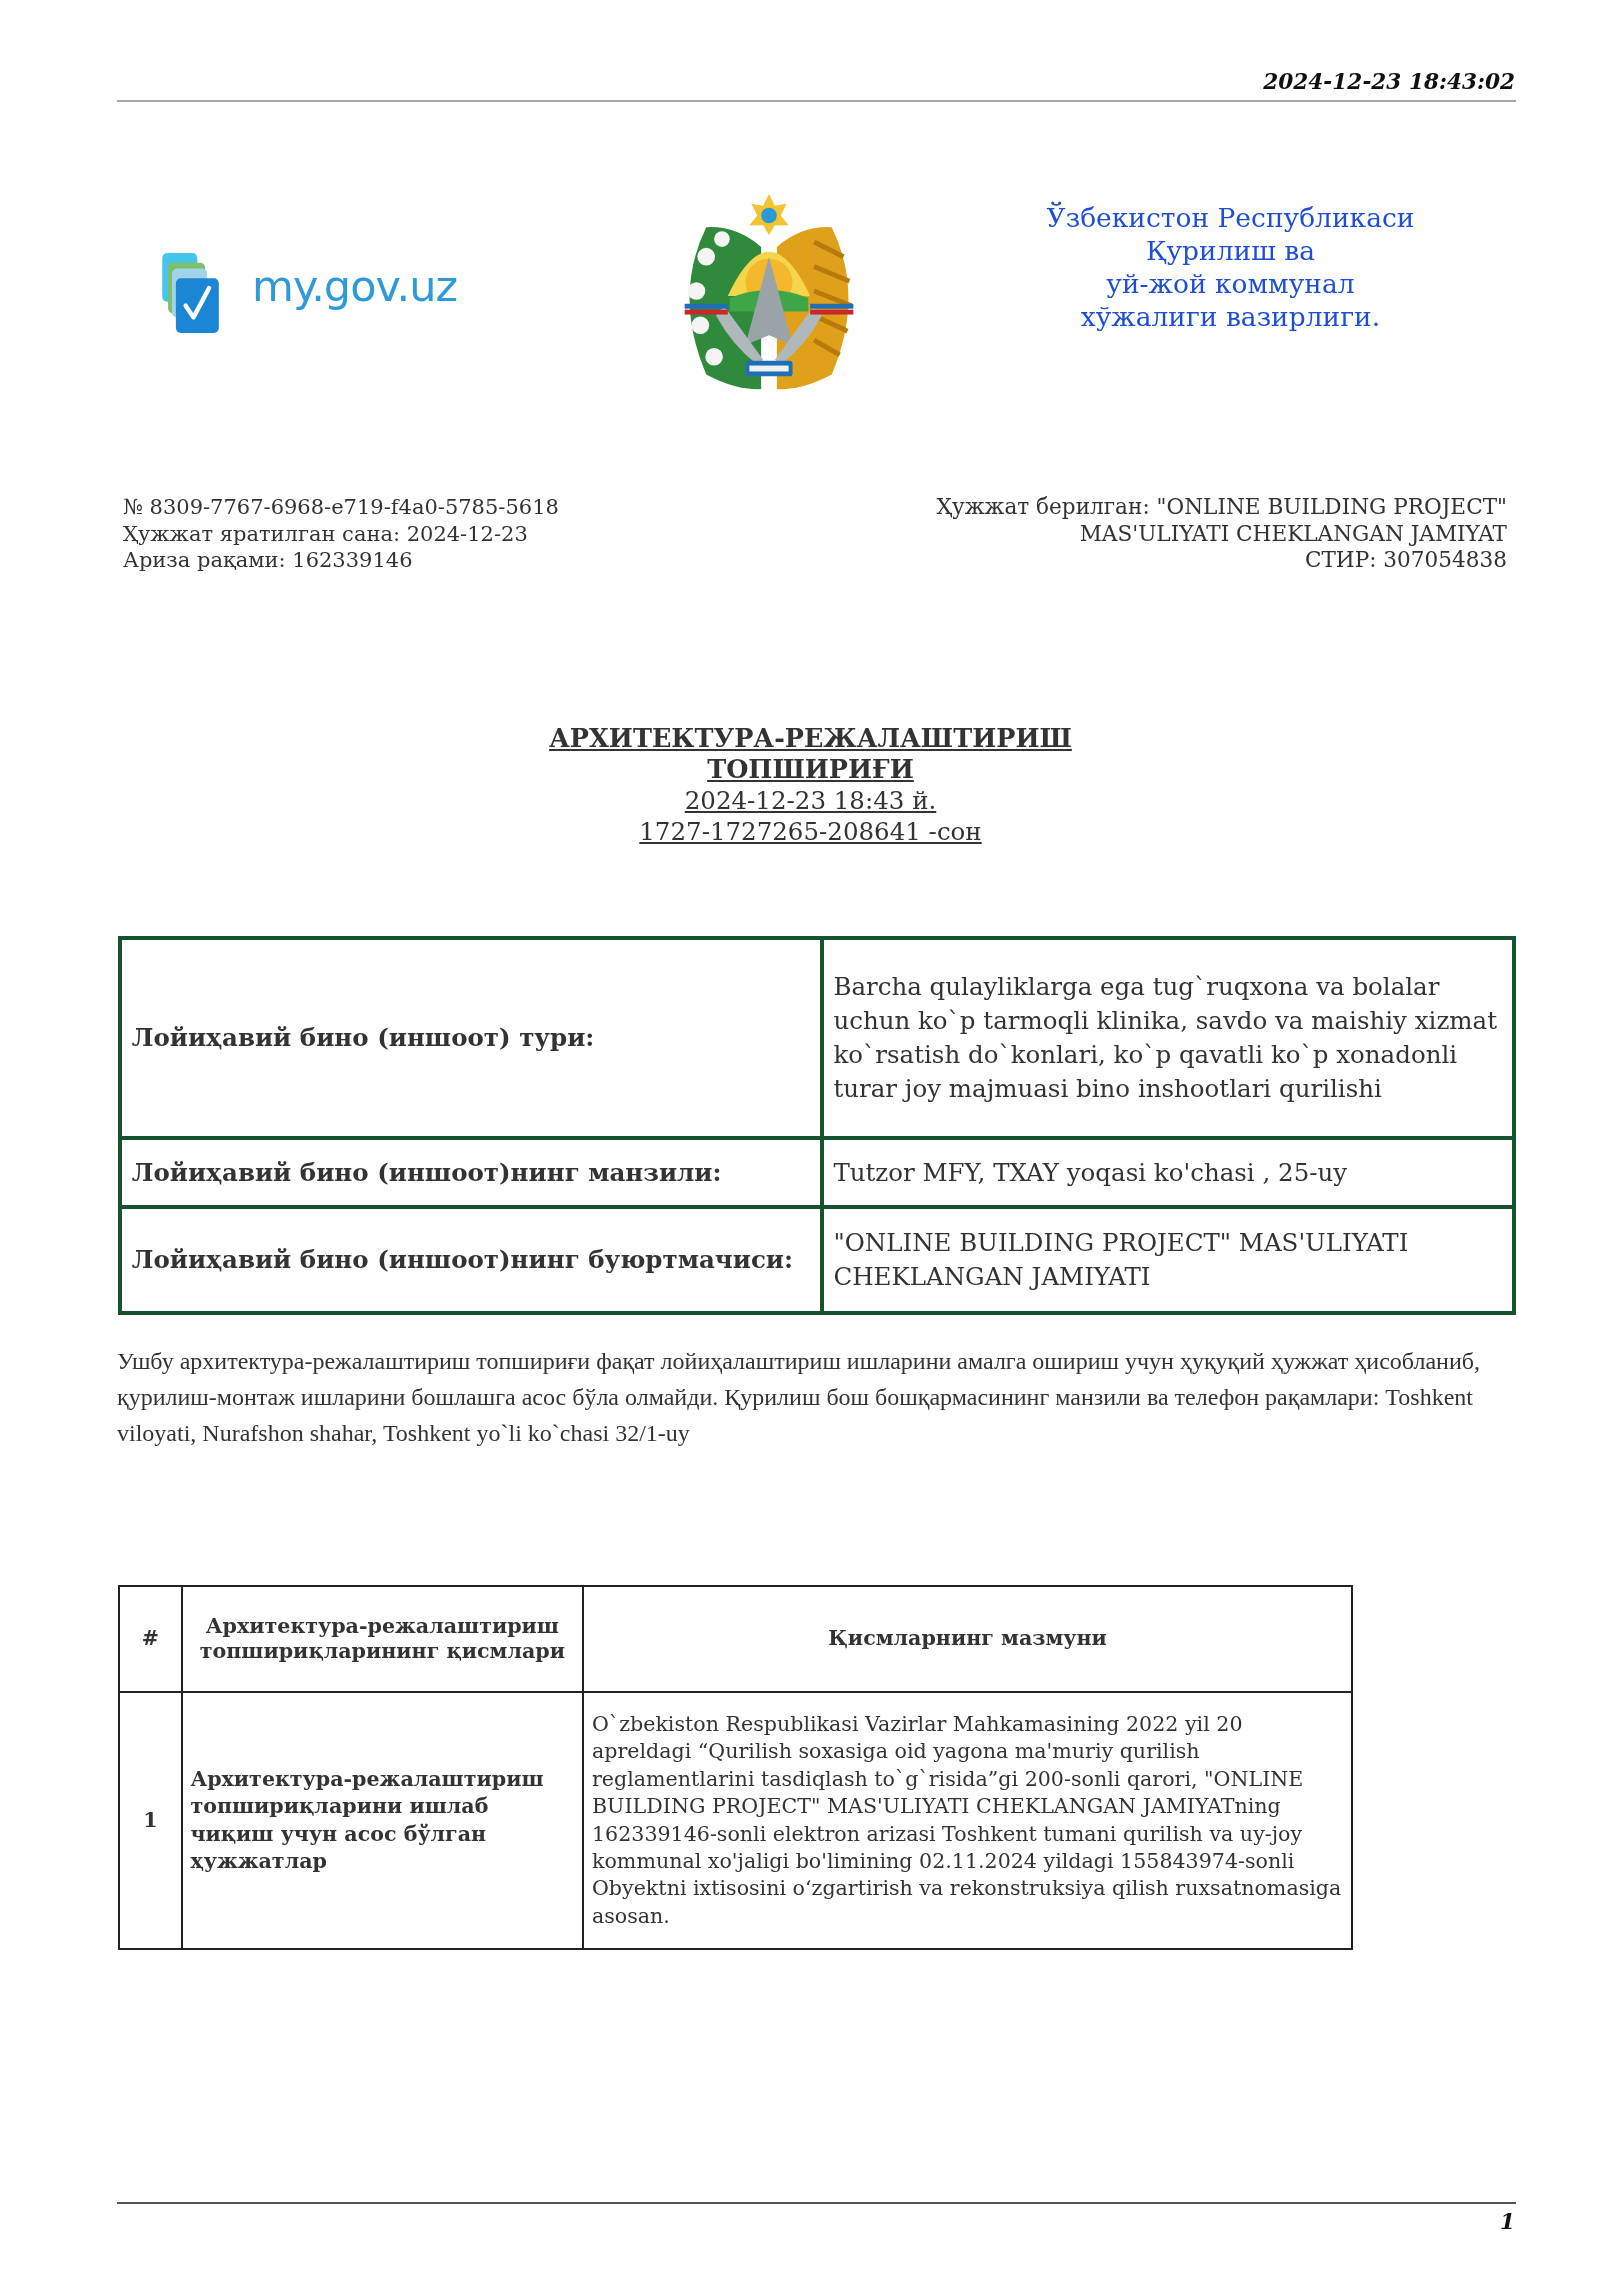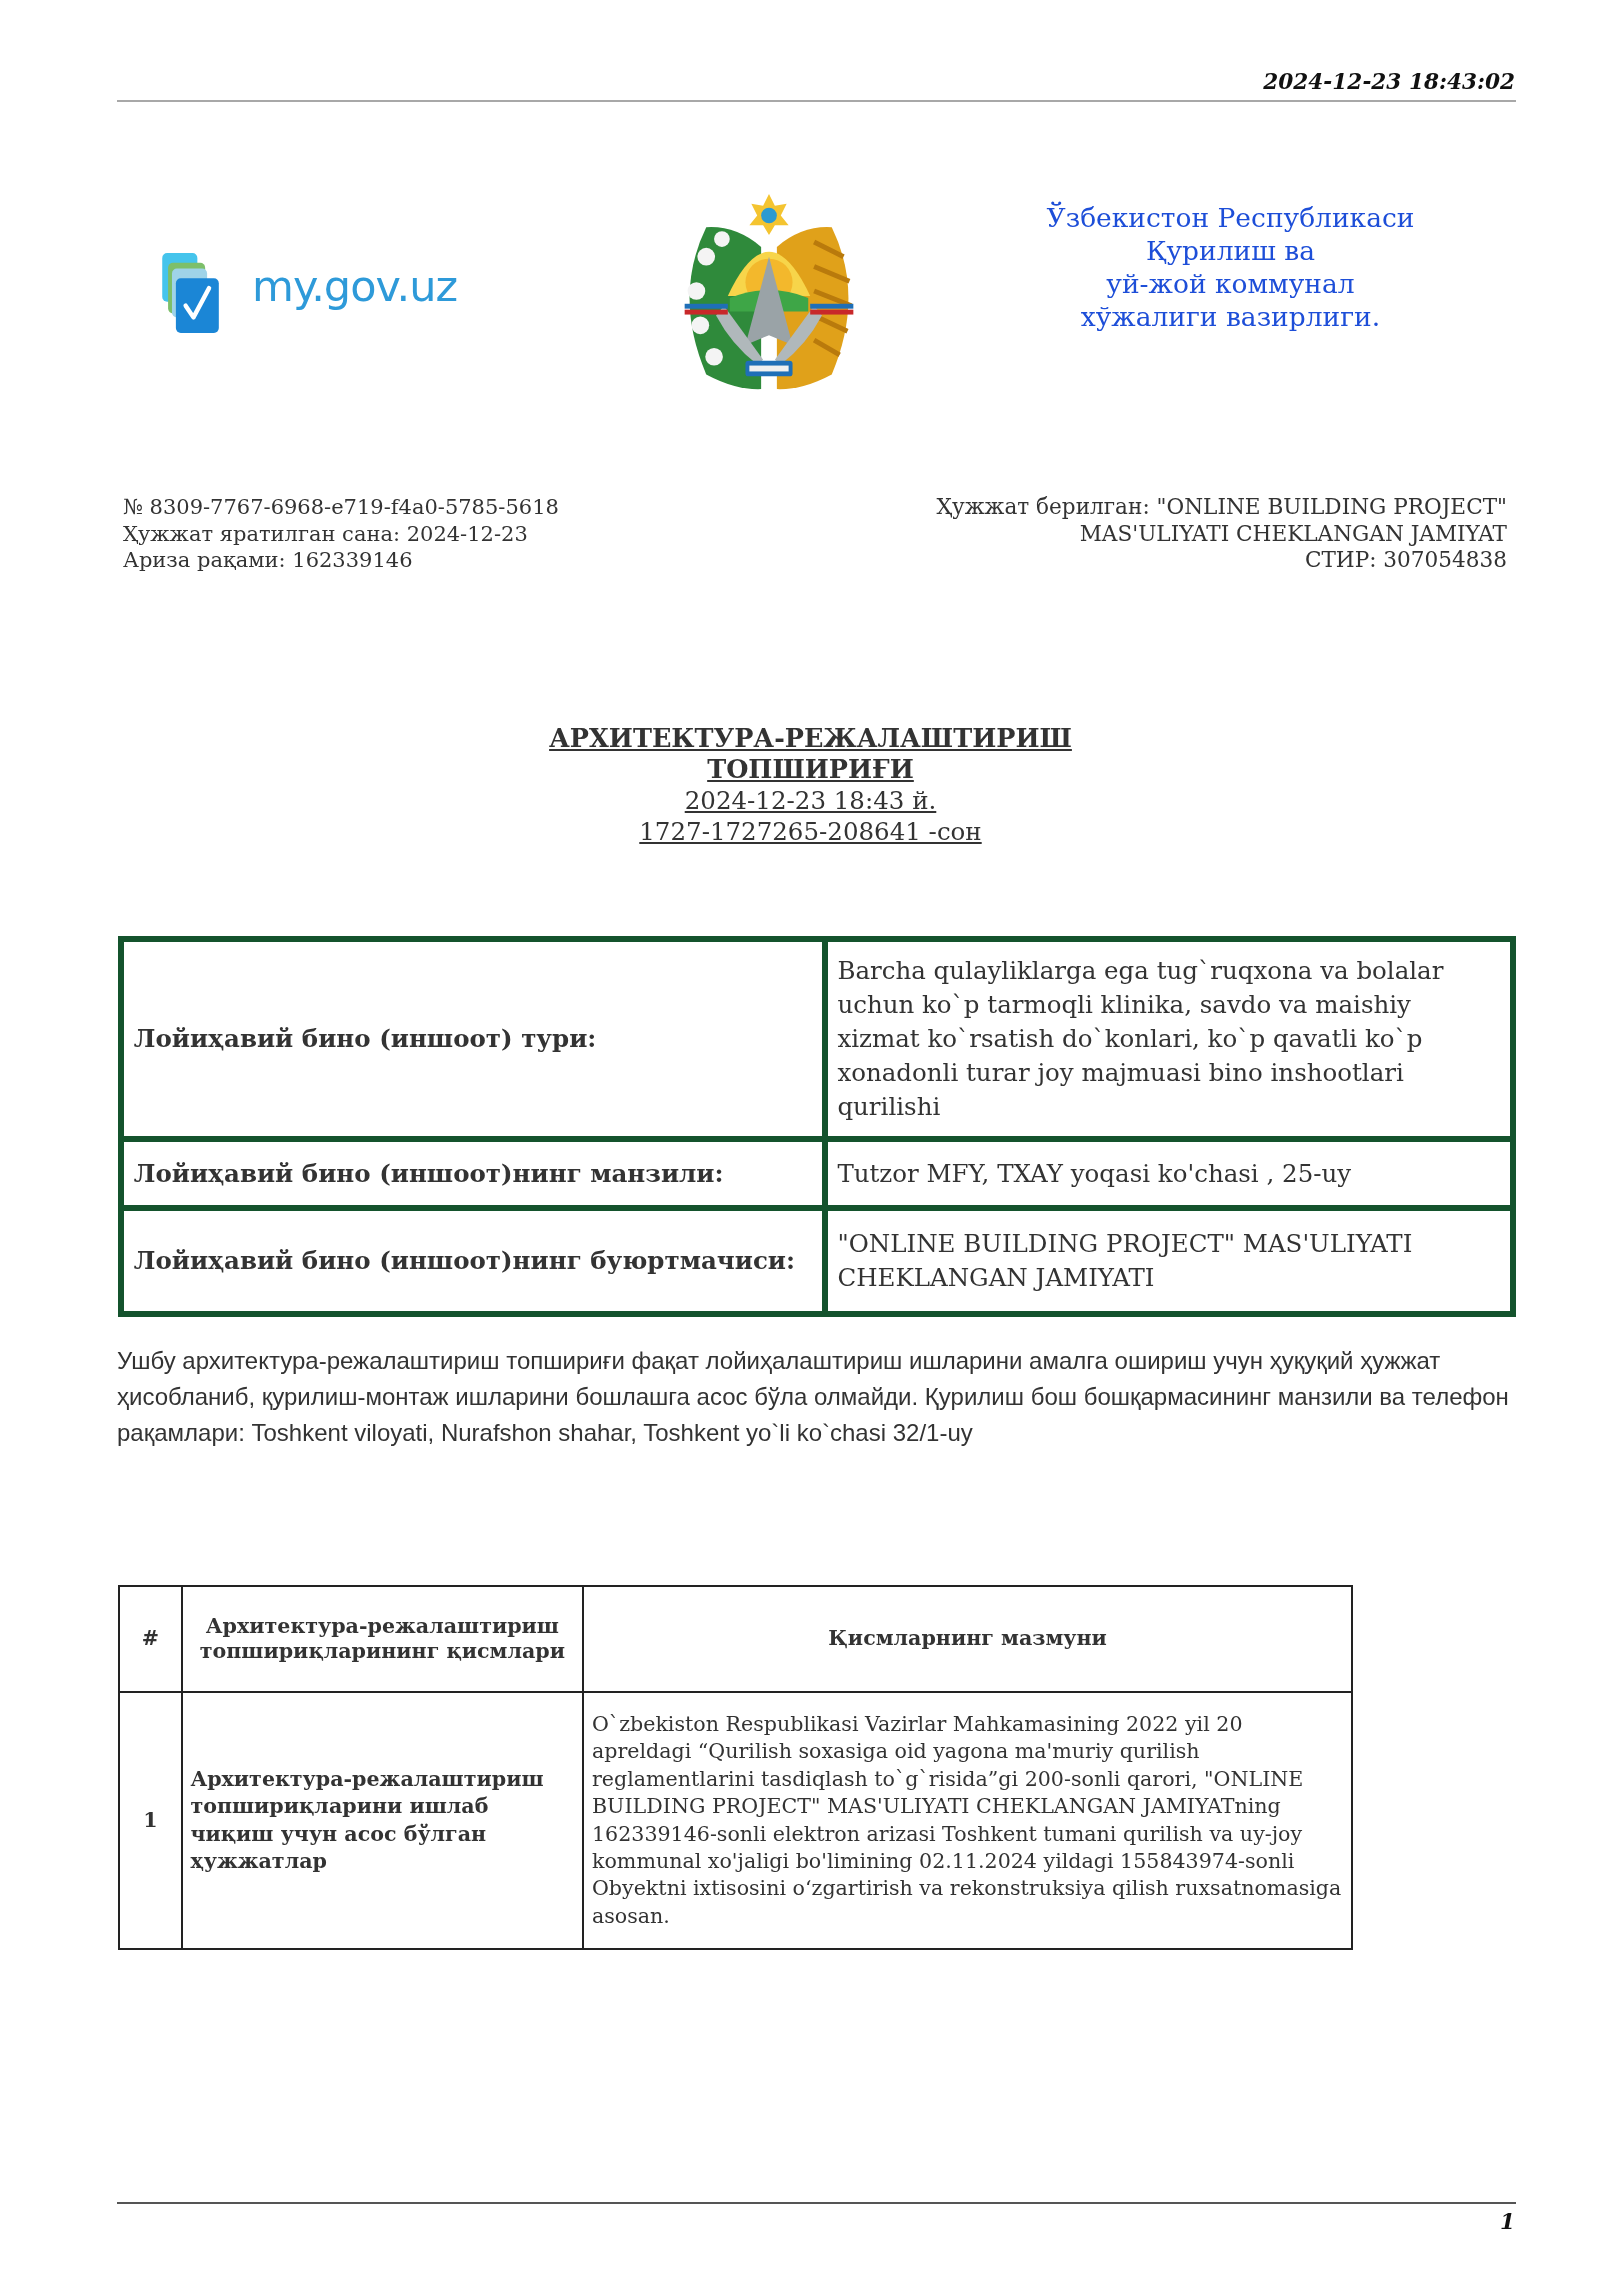--- a/index.html
+++ b/index.html
@@ -12,23 +12,23 @@
   #logo .brand { position: absolute; left: 90px; top: 13.7px; font-family: "DejaVu Sans", sans-serif; font-size: 43px; color: #2e9ad9; letter-spacing: -1px; }
   #emblem { left: 667px; top: 188px; width: 204px; height: 208px; }
   #ministry { left: 1010px; top: 201px; width: 441px; text-align: center; font-size: 26.5px; line-height: 33px; color: #1d4ed8; }
   #meta-left { left: 123px; top: 494px; font-size: 21px; line-height: 26.5px; color: #333; }
   #meta-right { right: 114px; top: 494px; font-size: 21.6px; line-height: 26.5px; color: #333; text-align: right; }
   #title-block { left: 0; width: 1621px; top: 723px; text-align: center; color: #333; text-decoration: underline; }
   #title-block .t { font-size: 25.5px; font-weight: bold; line-height: 31px; }
   #title-block .s { font-size: 24.5px; line-height: 31px; }
   table { border-collapse: collapse; position: absolute; }
   #info-table { left: 118px; top: 936px; width: 1398px; }
-  #info-table td { border: 6px solid #14532d; font-size: 24.5px; line-height: 34px; vertical-align: middle; padding: 7.8px 9.8px; color: #333; }
+  #info-table td { border: 4px solid #14532d; font-size: 24.5px; line-height: 34px; vertical-align: middle; padding: 7.8px 9.8px; color: #333; }
   #info-table td.k { font-weight: bold; width: 678px; }
-  #notice { left: 117px; top: 1343px; width: 1402px; font-family: Liberation Sans, sans-serif; font-size: 24px; line-height: 36px; color: #333; }
+  #notice { left: 117px; top: 1343px; width: 1402px; font-family: Liberation Serif, serif; font-size: 24px; line-height: 36px; color: #333; }
   #parts-table { left: 118px; top: 1585px; width: 1235px; }
   #parts-table th, #parts-table td { border: 2px solid #222; color: #333; }
   #parts-table th { font-size: 20.6px; font-weight: bold; line-height: 25.5px; padding: 7.8px 5.9px; text-align: center; }
   #parts-table td { font-size: 20.6px; line-height: 27.4px; padding: 7.8px 7.8px; vertical-align: middle; }
   #parts-table .num { width: 45px; text-align: center; font-weight: bold; }
   #parts-table .part { width: 384px; font-weight: bold; text-align: left; }
   #parts-table th.part { text-align: center; }
   #ftr-rule { left: 117px; width: 1399px; top: 2202px; height: 0; border-top: 2px solid #555; }
   #ftr-page { right: 106px; top: 2209px; font-size: 21.6px; font-weight: bold; font-style: italic; color: #111; }
 </style>

